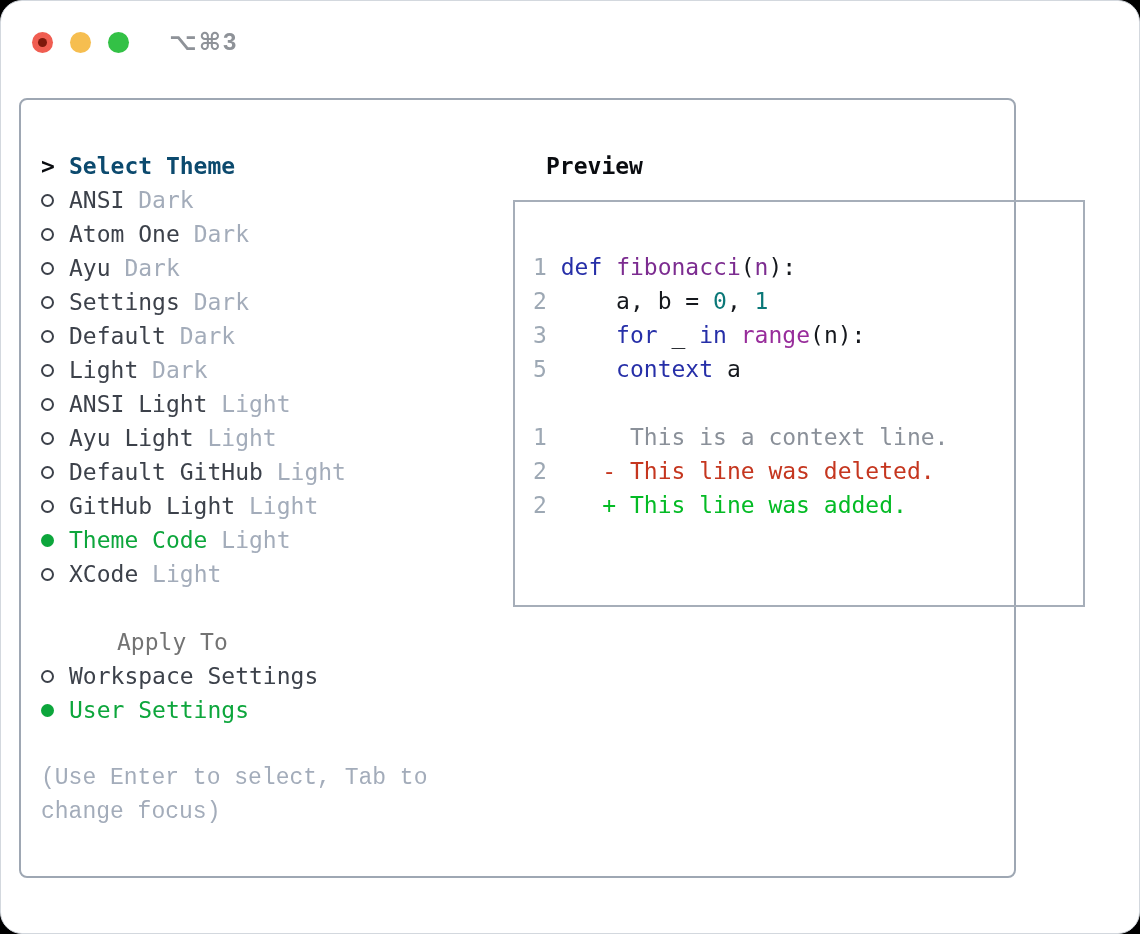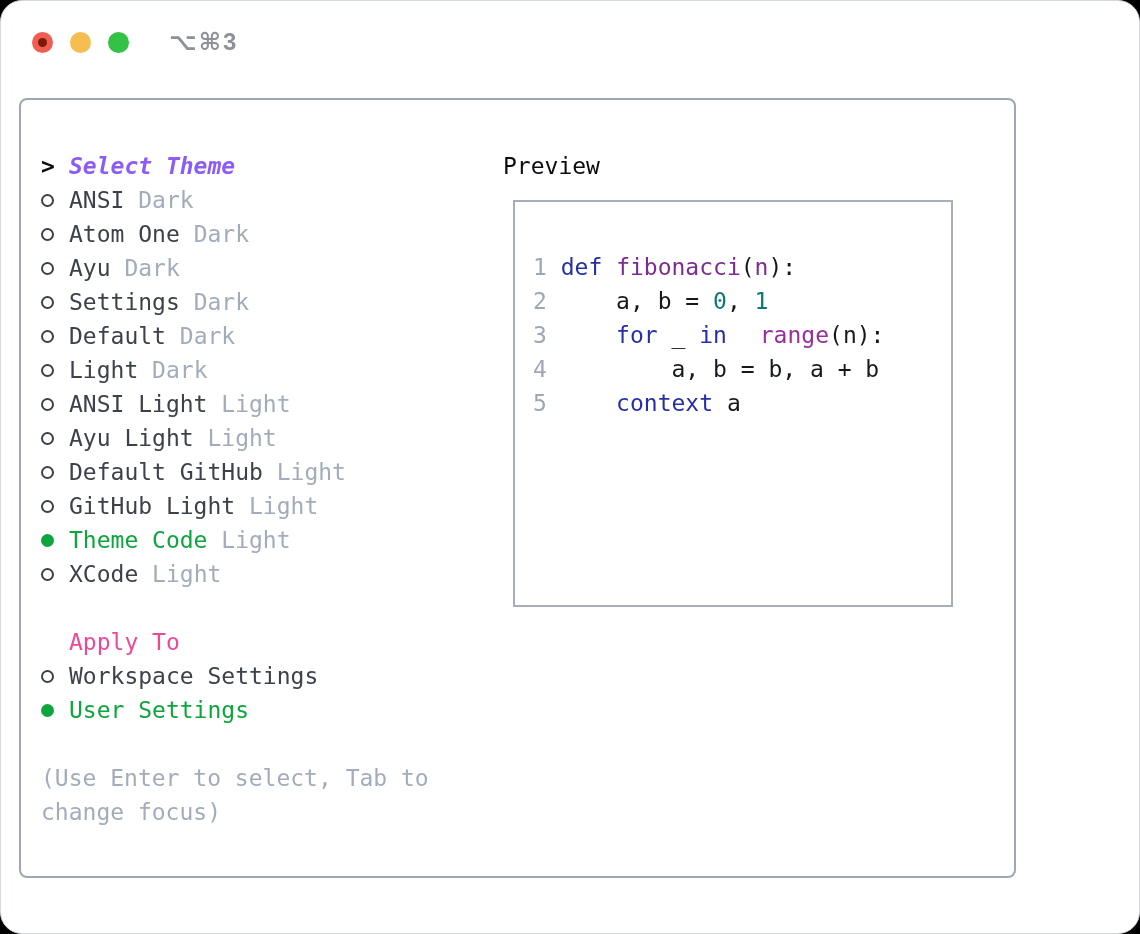--- a/index.html
+++ b/index.html
@@ -21,40 +21,40 @@
   
   .panel{position:absolute;left:18px;top:97px;width:997px;height:780px;box-sizing:border-box;
          border:2px solid var(--border_panel);border-radius:8px;
          font-family:"DejaVu Sans Mono","Liberation Mono",monospace;
          font-size:23px;color:var(--black);}
 
   .left-col{position:absolute;left:20px;top:49px;width:445px;}
   .row{height:34px;display:flex;align-items:center;white-space:pre;}
   .bullet{width:28px;flex:none;display:flex;align-items:center;}
   .caret{font-weight:bold;color:#0A0C10;}
-  .hdr{font-weight:bold;color:#8b5cf6;font-style:italic;}
-  .apply-hdr{color:#ec4899;}
+  .hdr{font-weight:bold;color:#0c4a6e;}
+  .apply-hdr{color:#737373;margin-left:48px;}
   .circle{width:13px;height:13px;border:2px solid var(--name_dark);border-radius:50%;
           box-sizing:border-box;display:inline-block;}
   .circle.filled{background:var(--accent_green);border-color:var(--accent_green);}
   .t-name{color:var(--name_dark);}
   .t-name.selected{color:var(--accent_green);}
   .t-variant{color:var(--variant_gray);}
-  .footer{width:432px;color:var(--hint_gray);line-height:34px;white-space:normal;}
+  .footer{width:432px;color:var(--hint_gray);line-height:34px;white-space:normal;font-family:Liberation Mono, monospace;}
 
   
   .right-col{position:absolute;left:482px;top:49px;}
-  .preview-header{height:34px;line-height:34px;font-weight:normal;color:#0A0C10;}
-  .preview-box{margin-top:17px;margin-left:10px;width:440px;height:407px;box-sizing:border-box;
+  .preview-header{height:34px;line-height:34px;font-weight:bold;color:#0A0C10;margin-left:43px;}
+  .preview-box{margin-top:17px;margin-left:10px;width:572px;height:407px;box-sizing:border-box;
                border:2px solid var(--border_preview);padding:48px 0 0 18px;overflow:hidden;}
   .crow{height:34px;line-height:34px;white-space:pre;}
   .lnum{color:var(--lnum);}
   .t-kw{color:var(--kw);}
   .t-fn{color:var(--fn);}
-  .t-call{color:var(--call);margin-left:19px;}
+  .t-call{color:var(--call);}
   .t-param{color:var(--param);}
   .t-lit{color:var(--lit);}
   .t-pln,.t-pun{color:var(--black);}
   .t-context{color:var(--diff_ctx);}
   .t-del{color:var(--diff_del);}
   .t-add{color:var(--diff_add);}
 </style>
 </head>
 <body>
 
@@ -109,21 +109,25 @@
       <div class="footer">(Use Enter to select, Tab to change focus)</div>
     </div>
 
     <div class="right-col">
       <div class="preview-header">Preview</div>
       <div class="preview-box">
         <div id="code-lines">
             <div class="crow"><span class="lnum">1</span> <span class="t-kw">def</span><span class="t-pln"> </span><span class="t-fn">fibonacci</span><span class="t-pun">(</span><span class="t-param">n</span><span class="t-pun">):</span></div>
             <div class="crow"><span class="lnum">2</span> <span class="t-pln">    a, b = </span><span class="t-lit">0</span><span class="t-pln">, </span><span class="t-lit">1</span></div>
             <div class="crow"><span class="lnum">3</span> <span class="t-pln">    </span><span class="t-kw">for</span><span class="t-pln"> _ </span><span class="t-kw">in</span><span class="t-pln"> </span><span class="t-call">range</span><span class="t-pun">(</span><span class="t-pln">n</span><span class="t-pun">):</span></div>
-            <div class="crow"><span class="lnum">4</span> <span class="t-pln">        a, b = b, a + b</span></div>
             <div class="crow"><span class="lnum">5</span> <span class="t-pln">    </span><span class="t-kw">context</span><span class="t-pln"> a</span></div>
           </div>
         <div class="crow"></div>
+        <div id="diff-lines">
+            <div class="crow"><span class="lnum">1</span>    <span class="t-context">  </span><span class="t-context">This is a context line.</span></div>
+            <div class="crow"><span class="lnum">2</span>    <span class="t-del">- </span><span class="t-del">This line was deleted.</span></div>
+            <div class="crow"><span class="lnum">2</span>    <span class="t-add">+ </span><span class="t-add">This line was added.</span></div>
+          </div>
       </div>
     </div>
 
   </div>
 </div>
 
 </body></html>

